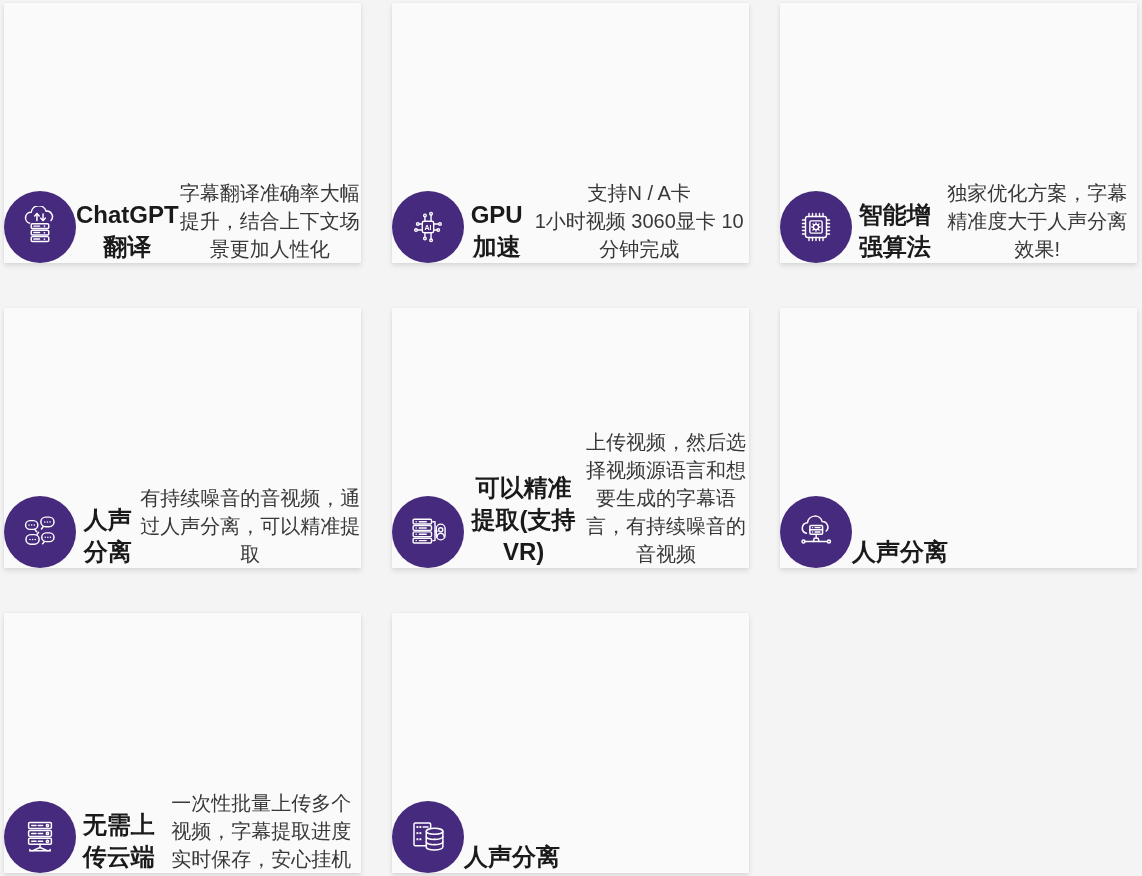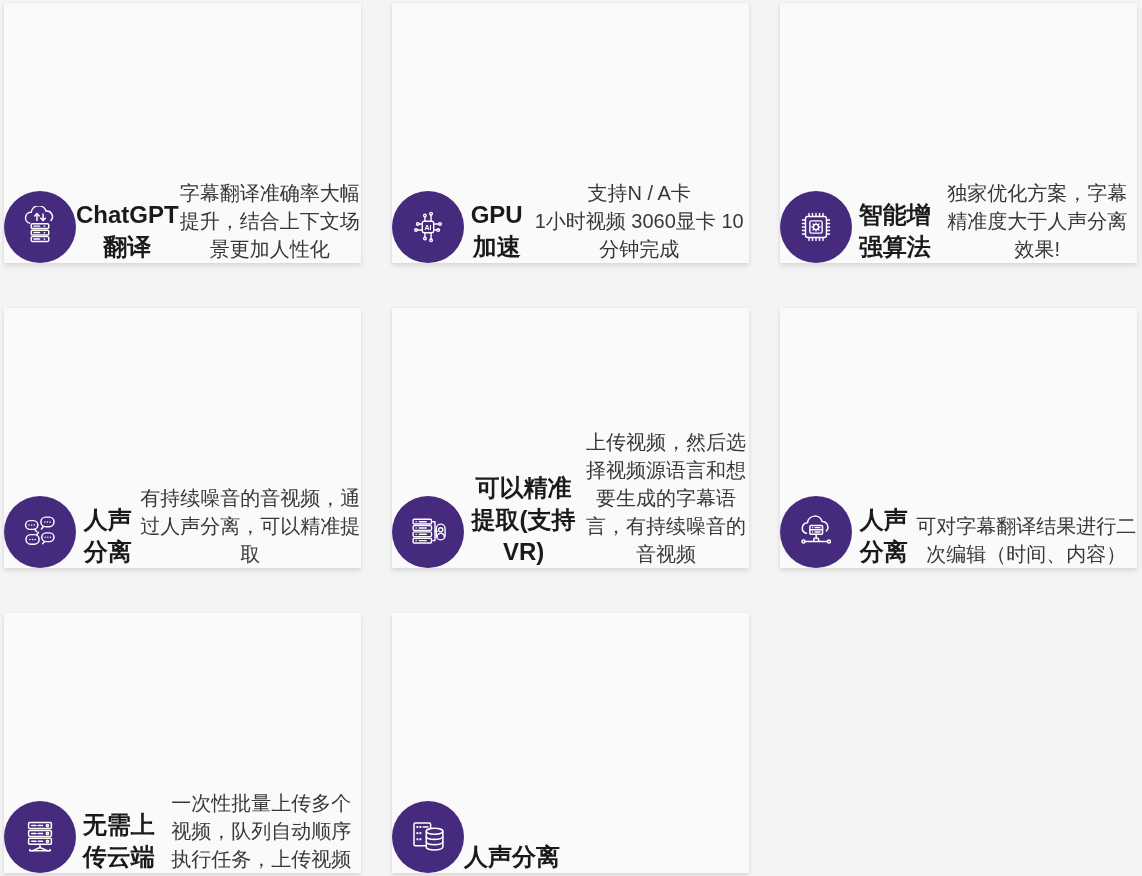--- a/index.html
+++ b/index.html
@@ -196,21 +196,20 @@
         <circle cx="20" cy="24" r="0.8" fill="#fff" stroke="none"></circle>
           <path d="M23 24 h5.5"></path>
         <path d="M24.2 26.5 V31"></path>
         <path d="M21 34.8 l1 -3.8 h4.4 l1 3.8 z"></path>
         <path d="M11.5 34.8 H21 M27.4 34.8 H37"></path>
         <circle cx="9.7" cy="34.8" r="1.7"></circle>
         <circle cx="38.8" cy="34.8" r="1.7"></circle>
       </svg>
     </div>
     <h3 class="card-title">人声分离</h3>
-    <p class="card-desc">可对字幕翻译结果进行二次编辑（时间、内容）</p>
   </section>
 
   <section class="card">
     <div class="icon-badge">
       <svg width="42" height="42" viewBox="0 0 48 48" fill="none" stroke="#fff" stroke-width="1.7" stroke-linecap="round" stroke-linejoin="round">
         <rect x="11" y="7.5" width="26" height="6.8" rx="1.2"></rect>
         <path d="M14.5 10.9 h5 M22 10.9 h5"></path>
           <circle cx="32.5" cy="10.9" r="1.3"></circle>
         <rect x="11" y="16.5" width="26" height="6.8" rx="1.2"></rect>
         <path d="M14.5 19.9 h5 M22 19.9 h5"></path>
@@ -218,21 +217,21 @@
         <rect x="11" y="25.5" width="26" height="6.8" rx="1.2"></rect>
         <path d="M14.5 28.9 h5 M22 28.9 h5"></path>
           <circle cx="32.5" cy="28.9" r="1.3"></circle>
         <path d="M24 32.3 V36"></path>
         <path d="M24 36 L15 39.8 M24 36 L33 39.8"></path>
         <path d="M12.5 39.8 H35.5"></path>
         <path d="M12.5 39.8 v-1.6 M35.5 39.8 v-1.6"></path>
       </svg>
     </div>
     <h3 class="card-title">无需上传云端</h3>
-    <p class="card-desc">一次性批量上传多个视频，队列自动顺序执行任务，上传视频</p>
+    <p class="card-desc">一次性批量上传多个视频，字幕提取进度实时保存，安心挂机</p>
   </section>
 
   <section class="card">
     <div class="icon-badge">
       <svg width="42" height="42" viewBox="0 0 48 48" fill="none" stroke="#fff" stroke-width="1.7" stroke-linecap="round" stroke-linejoin="round">
         <rect x="8" y="8" width="19" height="26" rx="1.5"></rect>
         <rect x="10.8" y="11.5" width="2.2" height="2.2" fill="#fff" stroke="none"></rect>
           <rect x="14.2" y="11.5" width="2.2" height="2.2" fill="#fff" stroke="none"></rect>
           <path d="M18.5 12.6 h5.5"></path>
         <rect x="10.8" y="18.5" width="2.2" height="2.2" fill="#fff" stroke="none"></rect>

